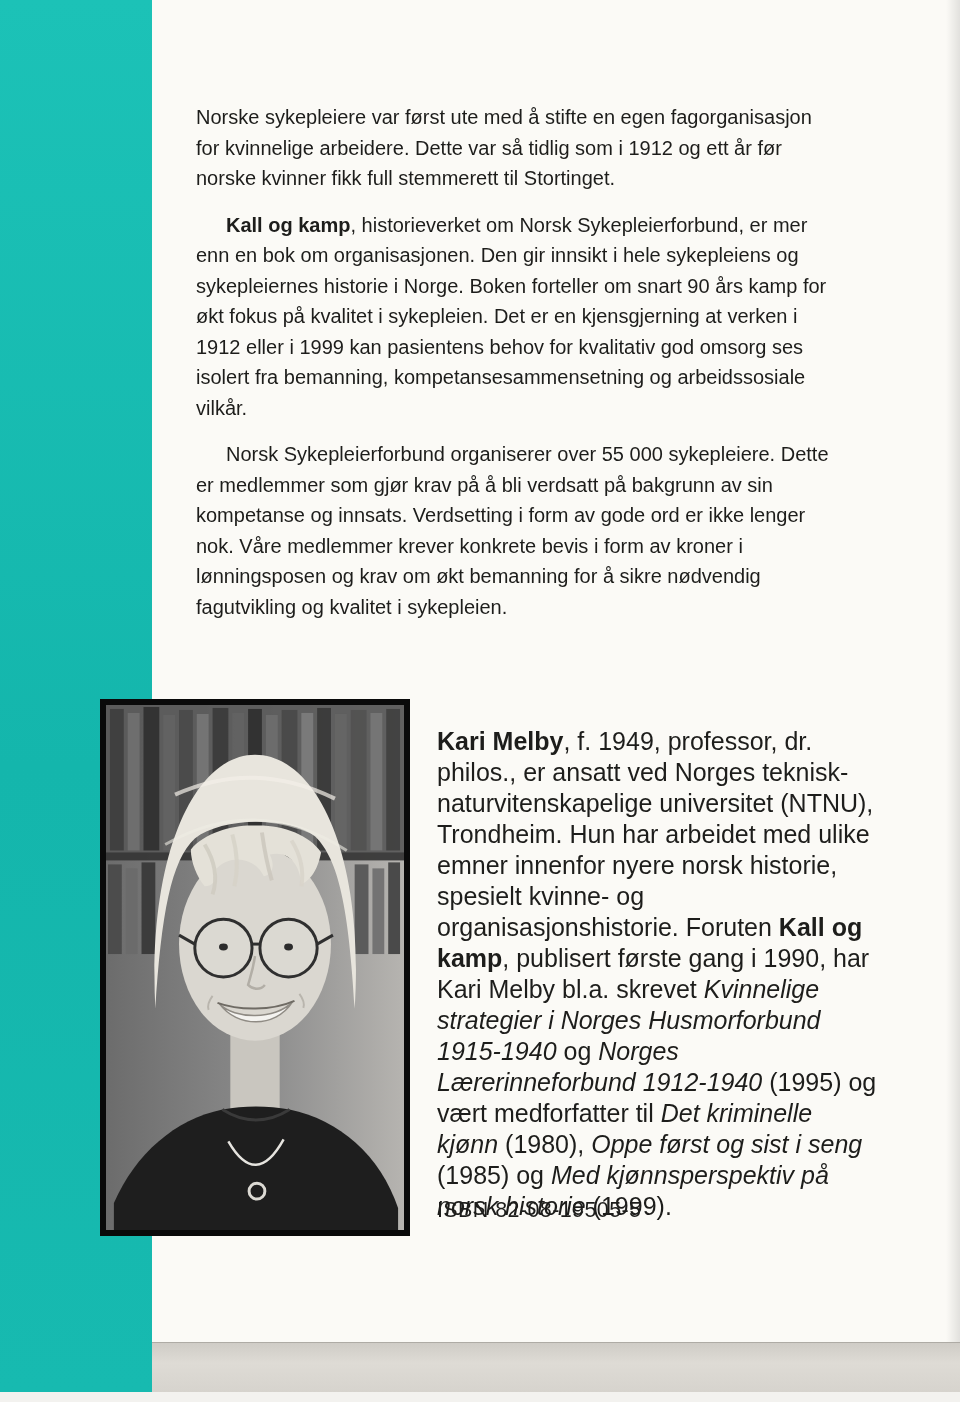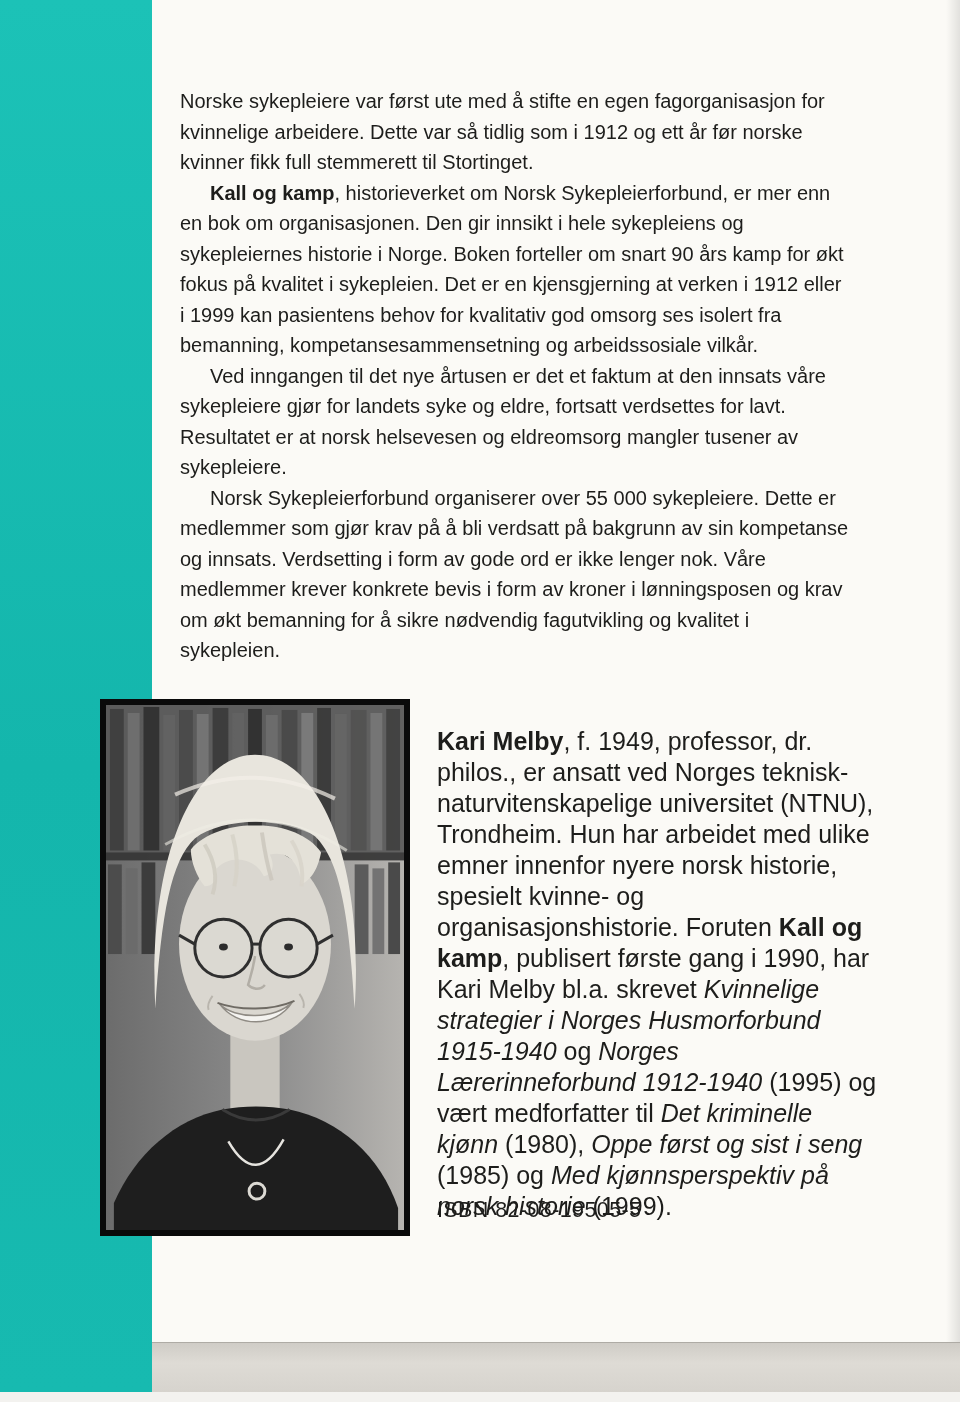--- a/index.html
+++ b/index.html
@@ -21,21 +21,21 @@
     background:linear-gradient(180deg,#cfccc6 0%,#dedbd5 40%,#d6d3cd 100%);
     border-top:1px solid #aeaba5;
   }
   .bottom-strip{
     position:absolute;left:0;top:1392px;width:960px;height:10px;background:#f3f2ef;
   }
   .blurb{
     position:absolute;left:180px;top:86px;width:670px;
     font-size:20px;line-height:30.5px;
   }
-  .blurb p{margin:0;}
+  .blurb p{margin:16px;}
   .blurb p.indent{text-indent:30px;}
   .bold{font-weight:bold;}
   .ital{font-style:italic;}
   .photo-frame{
     position:absolute;left:100px;top:699px;width:310px;height:537px;
     background:#0a0a0a;box-sizing:border-box;padding:6px;
   }
   .photo-frame svg{display:block;width:100%;height:100%;}
   .bio{
     position:absolute;left:437px;top:726px;width:442px;
@@ -52,21 +52,20 @@
 <div class="sheet">
 
   <div class="teal-bar"></div>
   <div class="right-edge"></div>
   <div class="bottom-edge"></div>
   <div class="bottom-strip"></div>
 
   <div class="blurb">
     <p>Norske sykepleiere var først ute med å stifte en egen fagorganisasjon for kvinnelige arbeidere. Dette var så tidlig som i 1912 og ett år før norske kvinner fikk full stemmerett til Stortinget.</p>
     <p class="indent"><span class="bold">Kall og kamp</span><span>, historieverket om Norsk Sykepleierforbund, er mer enn en bok om organisasjonen. Den gir innsikt i hele sykepleiens og sykepleiernes historie i Norge. Boken forteller om snart 90 års kamp for økt fokus på kvalitet i sykepleien. Det er en kjensgjerning at verken i 1912 eller i 1999 kan pasientens behov for kvalitativ god omsorg ses isolert fra bemanning, kompetansesammensetning og arbeidssosiale vilkår.</span></p>
-    <p class="indent">Ved inngangen til det nye årtusen er det et faktum at den innsats våre sykepleiere gjør for landets syke og eldre, fortsatt verdsettes for lavt. Resultatet er at norsk helsevesen og eldreomsorg mangler tusener av sykepleiere.</p>
     <p class="indent">Norsk Sykepleierforbund organiserer over 55 000 sykepleiere. Dette er medlemmer som gjør krav på å bli verdsatt på bakgrunn av sin kompetanse og innsats. Verdsetting i form av gode ord er ikke lenger nok. Våre medlemmer krever konkrete bevis i form av kroner i lønningsposen og krav om økt bemanning for å sikre nødvendig fagutvikling og kvalitet i sykepleien.</p>
   </div>
 
   <div class="photo-frame">
     <svg viewBox="0 0 302 527" preserveAspectRatio="none" aria-hidden="true">
       <defs>
         <linearGradient id="bgGrad" x1="0" y1="0" x2="1" y2="0">
           <stop offset="0" stop-color="#6c6c6c"></stop>
           <stop offset="0.55" stop-color="#8d8d8d"></stop>
           <stop offset="1" stop-color="#b6b4b0"></stop>

